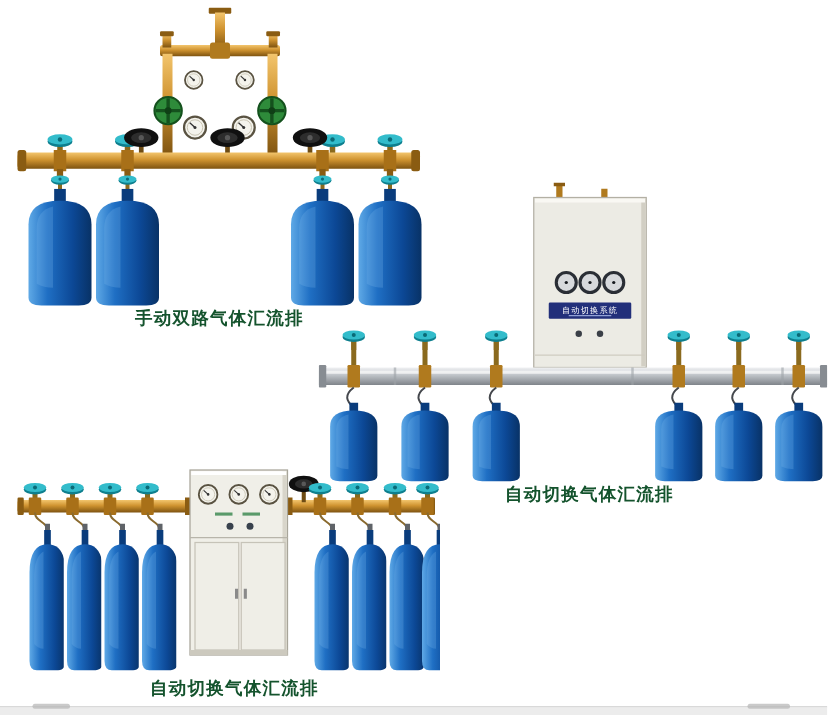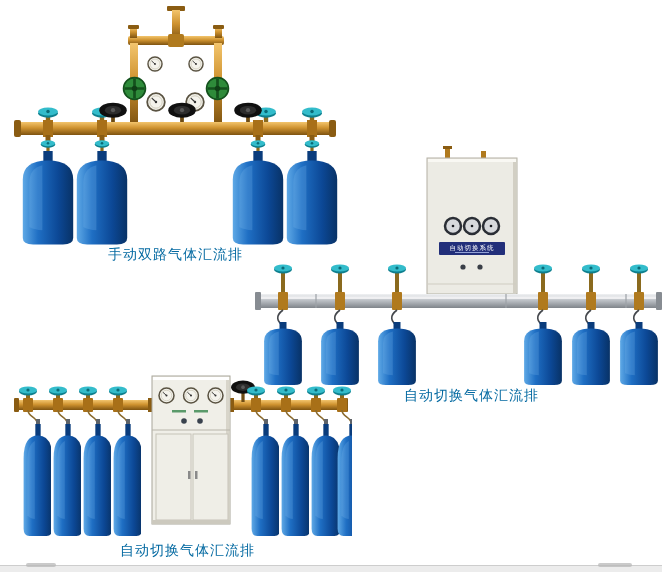--- a/index.html
+++ b/index.html
@@ -8,22 +8,22 @@
     position: relative;
     width: 662px;
     height: 572px;
     background: #ffffff;
     overflow: hidden;
   }
   .illus { position: absolute; }
   .caption {
     position: absolute;
     font-size: 14px;
-    font-weight: normal;
-    color: #0369a1;
+    font-weight: bold;
+    color: #14532d;
     letter-spacing: 1px;
     white-space: nowrap;
   }
   .bottom-line { position: absolute; left: 0; top: 565px; width: 662px; height: 1px; background: #cdcdcd; }
   .bottom-band { position: absolute; left: 0; top: 566px; width: 662px; height: 6px; background: #ececec; }
   .bottom-tick { position: absolute; height: 4px; top: 563px; background: #b8b8b8; border-radius: 2px; opacity: 0.75; }
   .tick-l { left: 26px; width: 30px; }
   .tick-r { left: 598px; width: 34px; }
 </style>
 </head>

